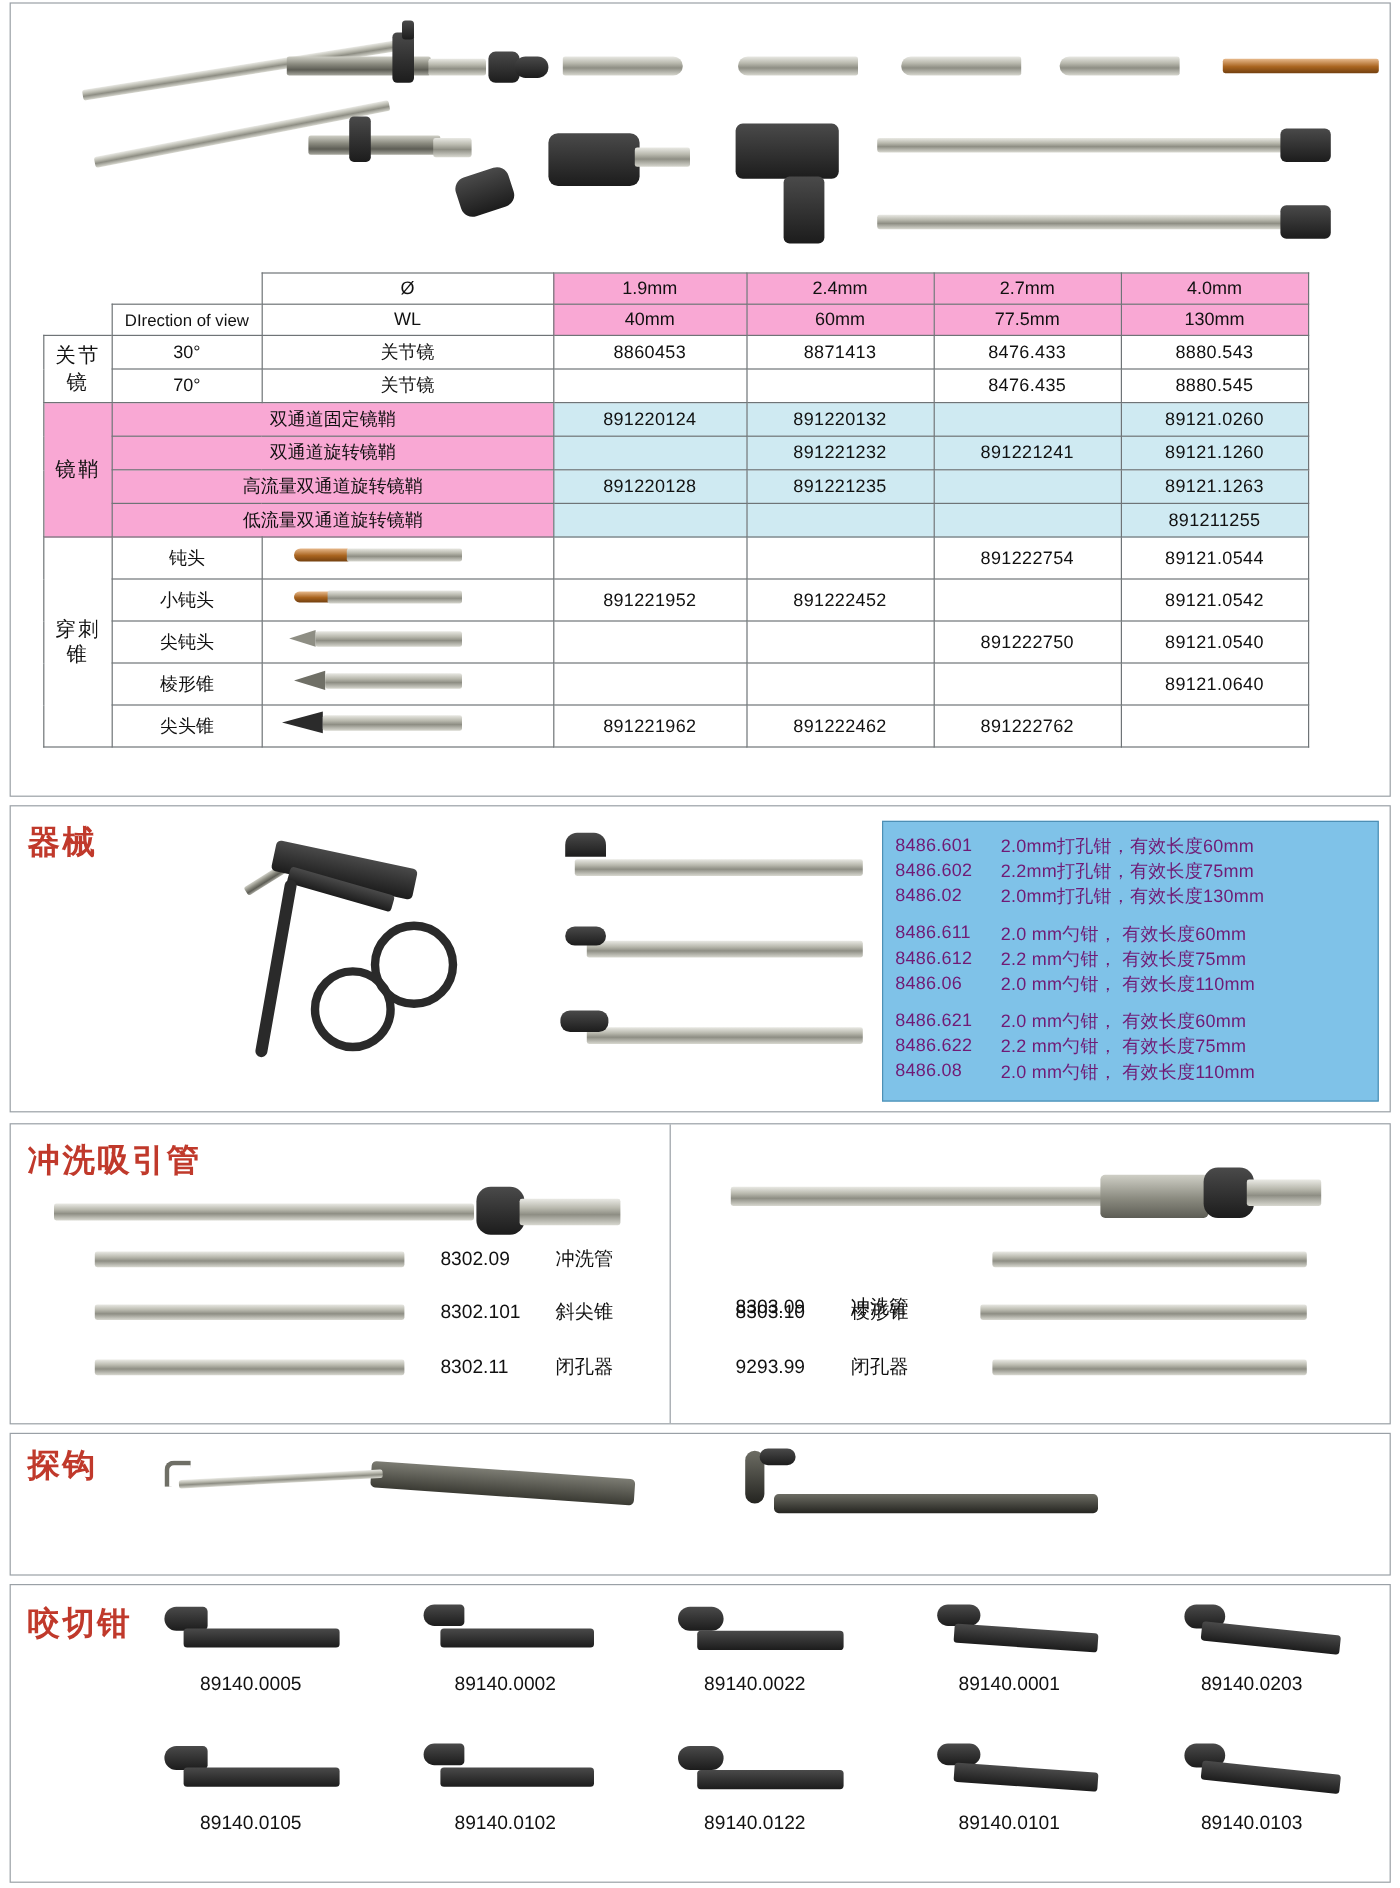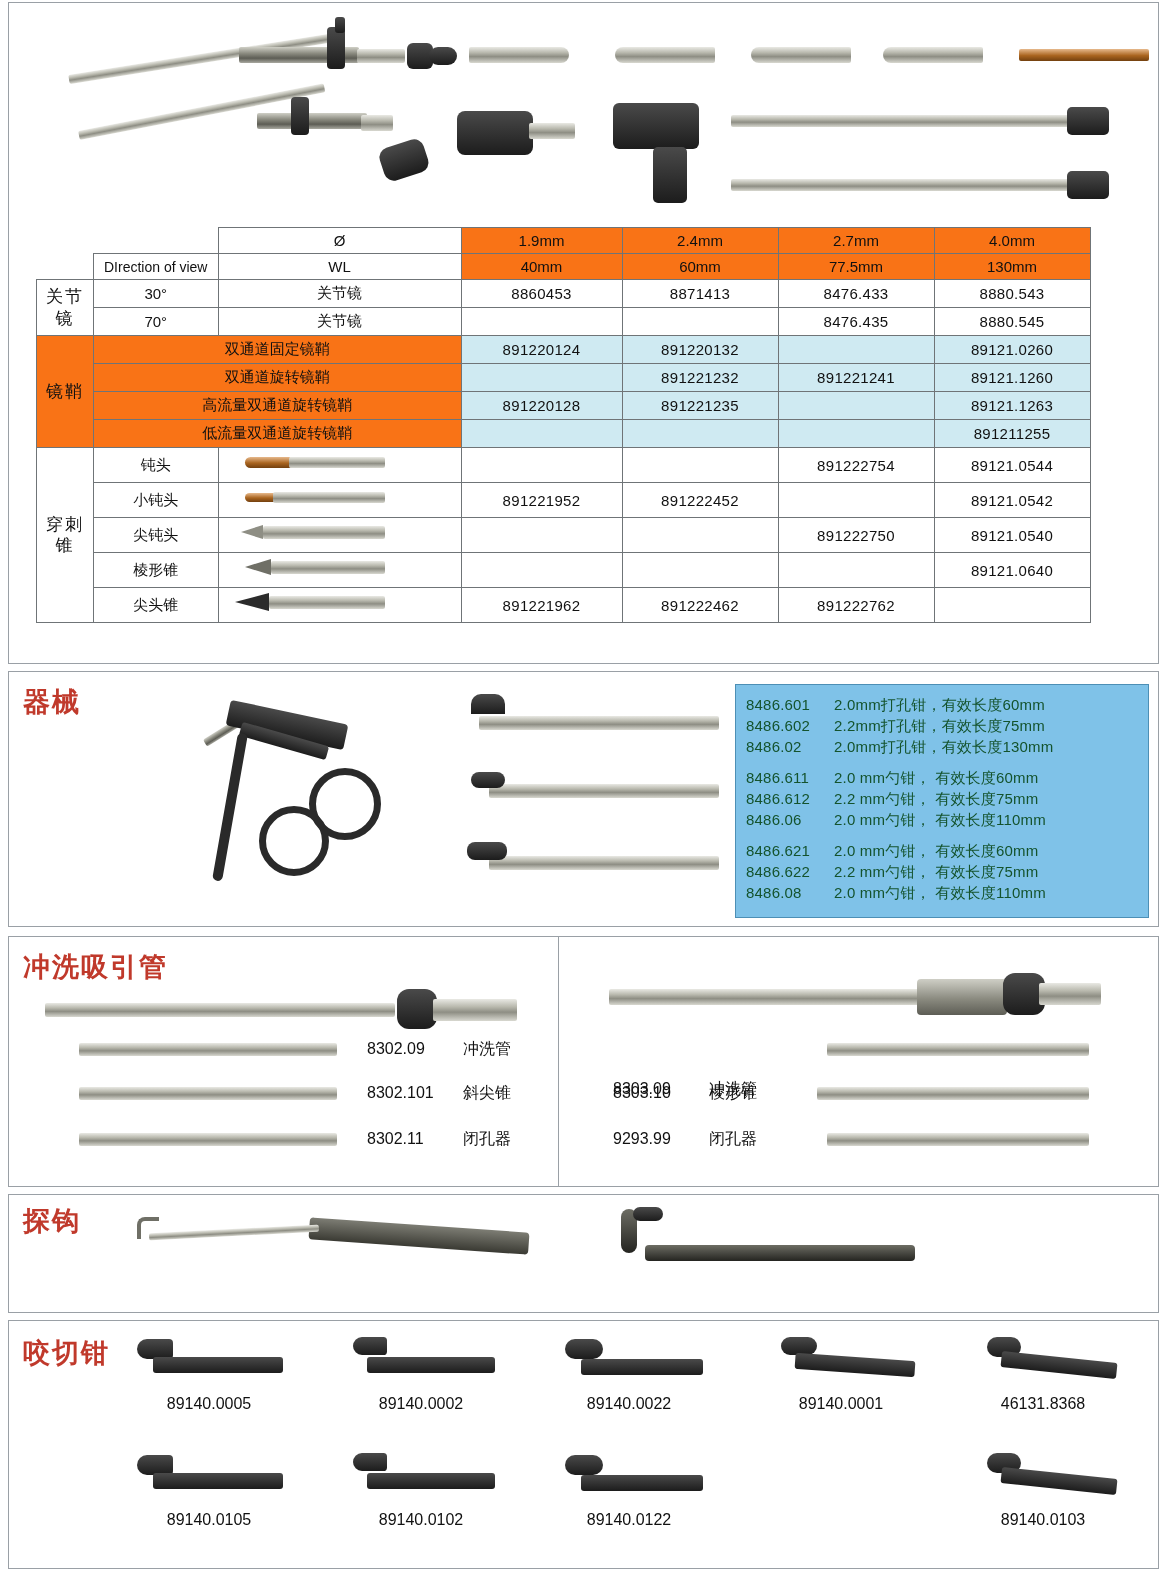--- a/index.html
+++ b/index.html
@@ -15,33 +15,33 @@
   
   .rod{position:absolute;background:linear-gradient(180deg,#e9e9e4 0%,#b9b9ae 35%,#8e8e84 60%,#d8d8d0 100%);border-radius:2px;}
   .rod.dark{background:linear-gradient(180deg,#cfcfc6 0%,#8b8b80 40%,#5d5d55 70%,#a9a9a0 100%);}
   .tipcone{position:absolute;width:0;height:0;}
   .blk{position:absolute;background:linear-gradient(180deg,#4a4a4a,#1c1c1c);border-radius:3px;}
   .cop{position:absolute;background:linear-gradient(180deg,#e7b98c,#a9641f 55%,#73400f);border-radius:2px;}
 
   
   table.spec{position:absolute;left:27px;top:224px;border-collapse:collapse;font-size:15px;}
   table.spec td,table.spec th{border:1px solid #6f7477;padding:4px 6px;text-align:center;font-weight:normal;color:#111;}
-  .cyan{background:#f97316;}
+  .cyan{background:#f9a8d4;}
   .cyan-l{background:#cfeaf2;}
   .vhead{width:44px;font-size:17px;letter-spacing:2px;line-height:1.25;}
   .num{font-size:15px;letter-spacing:.3px;}
   .icon-cell{width:186px;height:26px;position:relative;}
 
   
   .sect-title{position:absolute;font-size:27px;font-weight:bold;color:#c0392b;letter-spacing:2px;font-family:"DejaVu Sans",sans-serif;}
 
   
   #panel-instruments{left:8px;top:671px;width:1151px;height:256px;}
   .bluebox{position:absolute;background:#7fc2e8;border:1px solid #4d8fb5;}
-  .bluebox .line{display:flex;font-size:15px;color:#14532d;padding:1px 12px 1px 10px;letter-spacing:.2px;}
+  .bluebox .line{display:flex;font-size:15px;color:#701a75;padding:1px 12px 1px 10px;letter-spacing:.2px;}
   .bluebox .code{width:88px;}
   .bluebox .desc{flex:1;}
   .bluebox .gap{height:10px;}
 
   
   #panel-irrigation{left:8px;top:936px;width:1151px;height:251px;}
   .vdiv{position:absolute;top:0;bottom:0;width:1px;background:#9aa0a6;}
   .itemrow{position:absolute;font-size:16px;color:#111;}
   .itemrow .c{display:inline-block;width:96px;}
   .itemrow .n{display:inline-block;}
@@ -361,21 +361,21 @@
         <span class="blk" style="left:30px;top:4px;width:36px;height:18px;border-radius:10px;"></span>
         <span class="blk" style="left:44px;top:24px;width:120px;height:16px;border-radius:3px;transform:rotate(4deg);"></span>
       </div>
       <div class="cap">89140.0001</div>
     </div>
     <div class="pitem" style="left:944px;top:12px;">
       <div class="jaw">
         <span class="blk" style="left:34px;top:4px;width:34px;height:20px;border-radius:10px;"></span>
         <span class="blk" style="left:48px;top:24px;width:116px;height:16px;border-radius:3px;transform:rotate(6deg);"></span>
       </div>
-      <div class="cap">46131.8368</div>
+      <div class="cap">89140.0203</div>
     </div>
 
     <div class="pitem" style="left:110px;top:128px;">
       <div class="jaw">
         <span class="blk" style="left:18px;top:6px;width:36px;height:20px;border-radius:10px 4px 4px 10px;"></span>
         <span class="blk" style="left:34px;top:24px;width:130px;height:16px;border-radius:3px;"></span>
       </div>
       <div class="cap">89140.0105</div>
     </div>
     <div class="pitem" style="left:322px;top:128px;">
@@ -385,20 +385,27 @@
       </div>
       <div class="cap">89140.0102</div>
     </div>
     <div class="pitem" style="left:530px;top:128px;">
       <div class="jaw">
         <span class="blk" style="left:26px;top:6px;width:38px;height:20px;border-radius:10px;"></span>
         <span class="blk" style="left:42px;top:26px;width:122px;height:16px;border-radius:3px;"></span>
       </div>
       <div class="cap">89140.0122</div>
     </div>
+    <div class="pitem" style="left:742px;top:128px;">
+      <div class="jaw">
+        <span class="blk" style="left:30px;top:4px;width:36px;height:18px;border-radius:10px;"></span>
+        <span class="blk" style="left:44px;top:24px;width:120px;height:16px;border-radius:3px;transform:rotate(4deg);"></span>
+      </div>
+      <div class="cap">89140.0101</div>
+    </div>
     <div class="pitem" style="left:944px;top:128px;">
       <div class="jaw">
         <span class="blk" style="left:34px;top:4px;width:34px;height:20px;border-radius:10px;"></span>
         <span class="blk" style="left:48px;top:24px;width:116px;height:16px;border-radius:3px;transform:rotate(6deg);"></span>
       </div>
       <div class="cap">89140.0103</div>
     </div>
   </div>
 
 </div>

